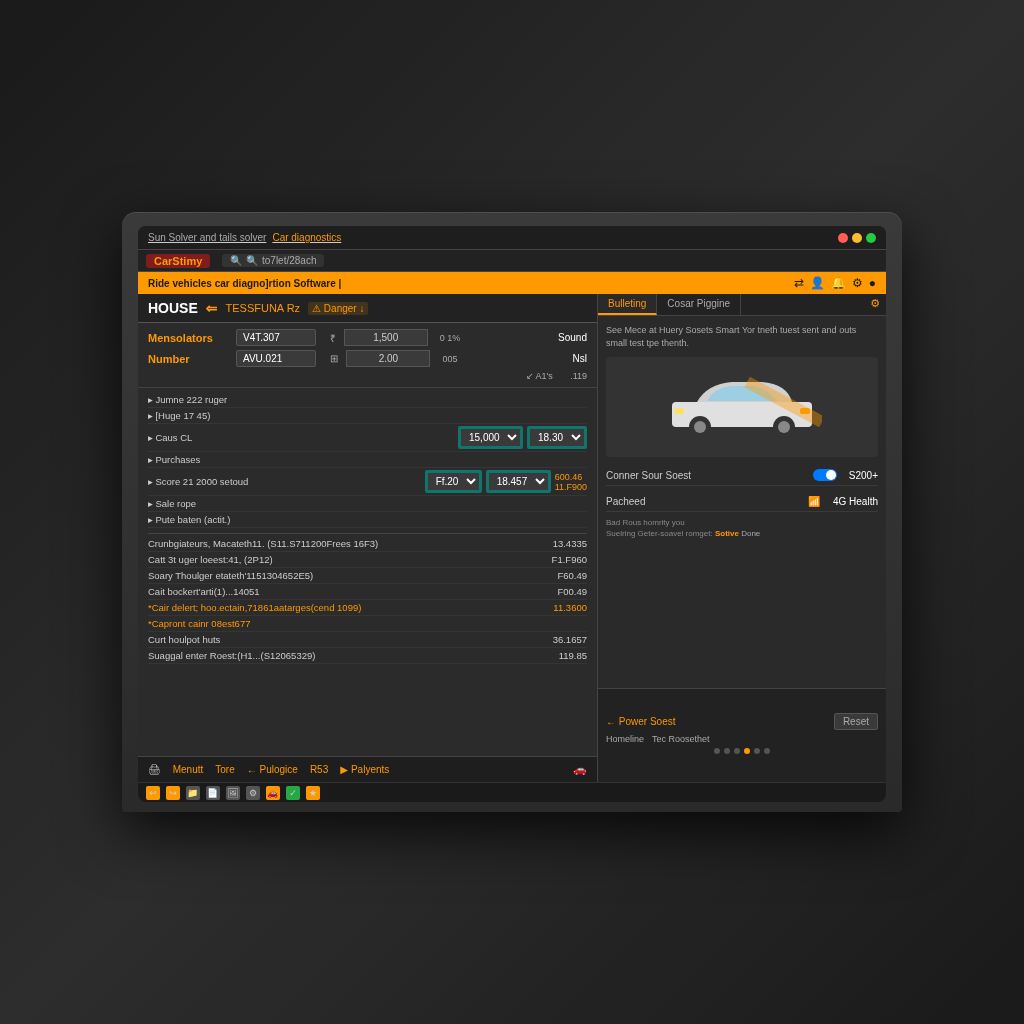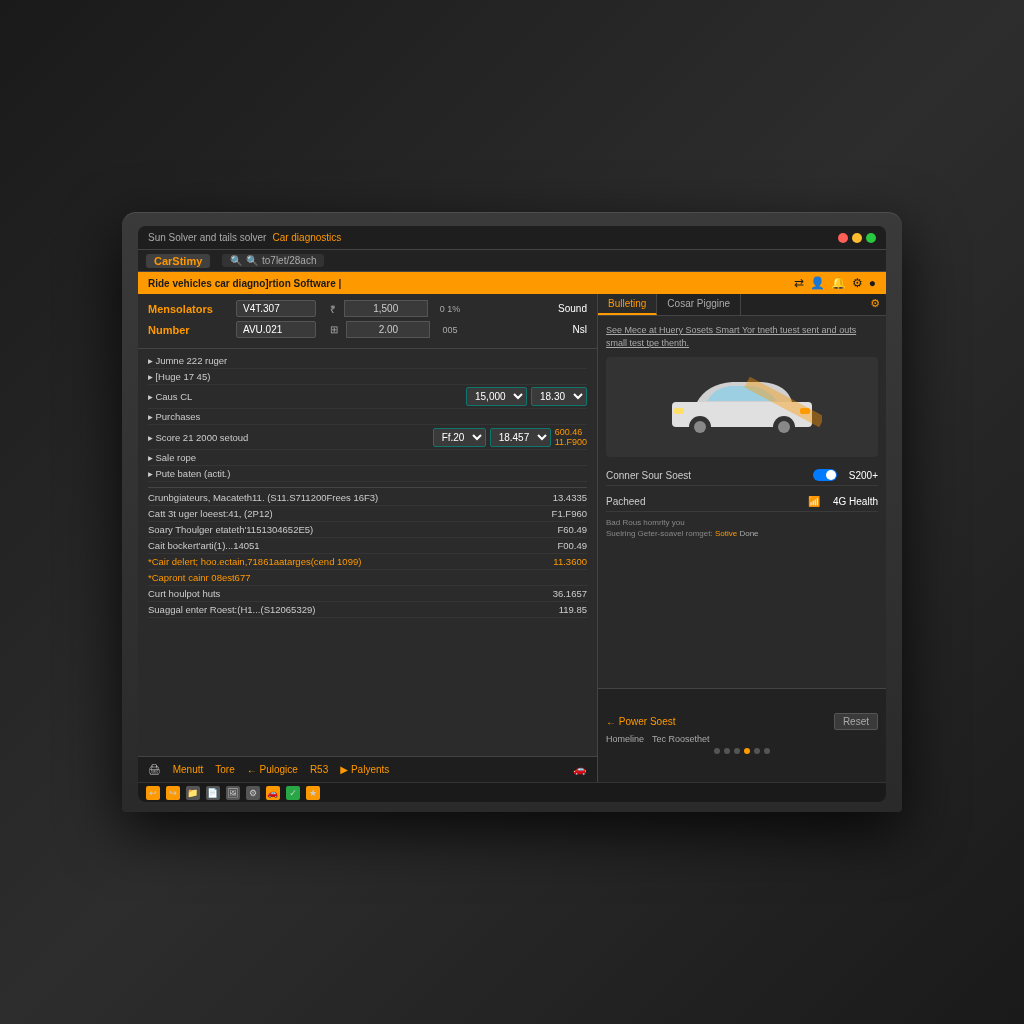--- a/index.html
+++ b/index.html
@@ -49,20 +49,21 @@
 
     
     .title-bar {
       background: #1e1e1e;
       padding: 4px 10px;
       display: flex;
       align-items: center;
       gap: 6px;
       border-bottom: 1px solid #444;
       height: 24px;
+      text-decoration: underline;
     }
     .title-bar-text {
       color: #aaa;
       font-size: 10px;
     }
     .title-bar-sub {
       color: #f90;
       font-size: 10px;
     }
     .window-controls {
@@ -87,21 +88,21 @@
       padding: 3px 8px;
       gap: 12px;
       border-bottom: 1px solid #444;
       height: 22px;
     }
     .menu-tab {
       color: #f90;
       font-size: 11px;
       font-weight: bold;
       padding: 1px 8px;
-      background: #404040;
+      background: #7f1d1d;
       border-radius: 3px;
       cursor: pointer;
     }
     .menu-search {
       display: flex;
       align-items: center;
       gap: 4px;
       color: #aaa;
       font-size: 10px;
       background: #333;
@@ -246,21 +247,21 @@
       color: #f90;
     }
     .diag-value {
       color: #ccc;
       font-size: 9.5px;
       text-align: right;
       min-width: 60px;
     }
     .dropdown-select {
       background: #3a3a3a;
-      border: 1px solid #0f766e;
+      border: 3px solid #0f766e;
       color: #fff;
       font-size: 10px;
       padding: 2px 4px;
       border-radius: 2px;
       cursor: pointer;
     }
 
     
     .bottom-bar {
       background: #1e1e1e;
@@ -307,21 +308,20 @@
     .right-content {
       flex: 1;
       padding: 8px;
       overflow: hidden;
     }
     .right-desc {
       color: #aaa;
       font-size: 9px;
       line-height: 1.4;
       margin-bottom: 8px;
-      text-decoration: underline;
     }
     .car-image-container {
       background: #333;
       border-radius: 4px;
       height: 100px;
       display: flex;
       align-items: center;
       justify-content: center;
       margin-bottom: 8px;
       position: relative;
@@ -483,38 +483,45 @@
           <span class="toolbar-icon">🔔</span>
           <span class="toolbar-icon">⚙</span>
           <span class="toolbar-icon">●</span>
         </div>
       </div>
 
       <div class="main-content">
 
         <div class="left-panel">
 
+          <div class="vehicle-header">
+            <span class="vehicle-title">HOUSE</span>
+            <span style="color:#f90;font-size:14px;font-weight:bold;">⇐</span>
+            <span class="vehicle-subtitle">TESSFUNA Rz</span>
+            <span class="warning-badge">⚠ Danger ↓</span>
+          </div>
 
           <div class="fields-area">
             <div class="field-row">
               <span class="field-label">Mensolators</span>
               <input class="field-input" value="V4T.307" readonly="" style="">
               <span class="field-value">₹</span>
               <input class="field-num" value="1,500" readonly="" style="">
               <span style="color:#aaa;font-size:9px;margin-left:4px;">0 1%</span>
               <span class="field-status">Sound</span>
             </div>
             <div class="field-row">
               <span class="field-label">Number</span>
               <input class="field-input" value="AVU.021" readonly="" style="">
               <span class="field-value">⊞</span>
               <input class="field-num" value="2.00" readonly="" style="">
               <span style="color:#aaa;font-size:9px;margin-left:4px;">005</span>
               <span class="field-status">Nsl</span>
             </div>
+            <div style="color:#aaa;font-size:9px;text-align:right;margin-top:2px;">↙ A1's &nbsp;&nbsp;&nbsp;&nbsp;&nbsp; .119</div>
           </div>
 
           <div class="diag-section">
             <div class="diag-item">
               <span class="diag-text">▸ Jumne 222 ruger</span>
             </div>
             <div class="diag-item">
               <span class="diag-text">▸ [Huge 17 45)</span>
             </div>
             <div class="diag-item">
@@ -647,21 +654,21 @@
             <div class="right-info-row">
               <span class="right-info-label">Pacheed</span>
               <div class="right-info-value">
                 <span>📶</span>
                 <span>4G Health</span>
               </div>
             </div>
 
             <p style="color:#888;font-size:8px;line-height:1.3;margin-top:4px;">
               Bad Rous homrity you<br>Suelring Geter-soavel romget:
-              <span style="color:#f90;">Sotive</span>
+              <span style="color:#f90;font-weight:bold;">Sotive</span>
               <span style="color:#aaa;">Done</span>
             </p>
           </div>
 
           <div class="right-bottom">
             <div class="right-bottom-row">
               <span class="back-btn">← Power Soest</span>
               <span class="reset-btn">Reset</span>
             </div>
             <div style="display:flex;gap:8px;margin-top:4px;font-size:9px;">

